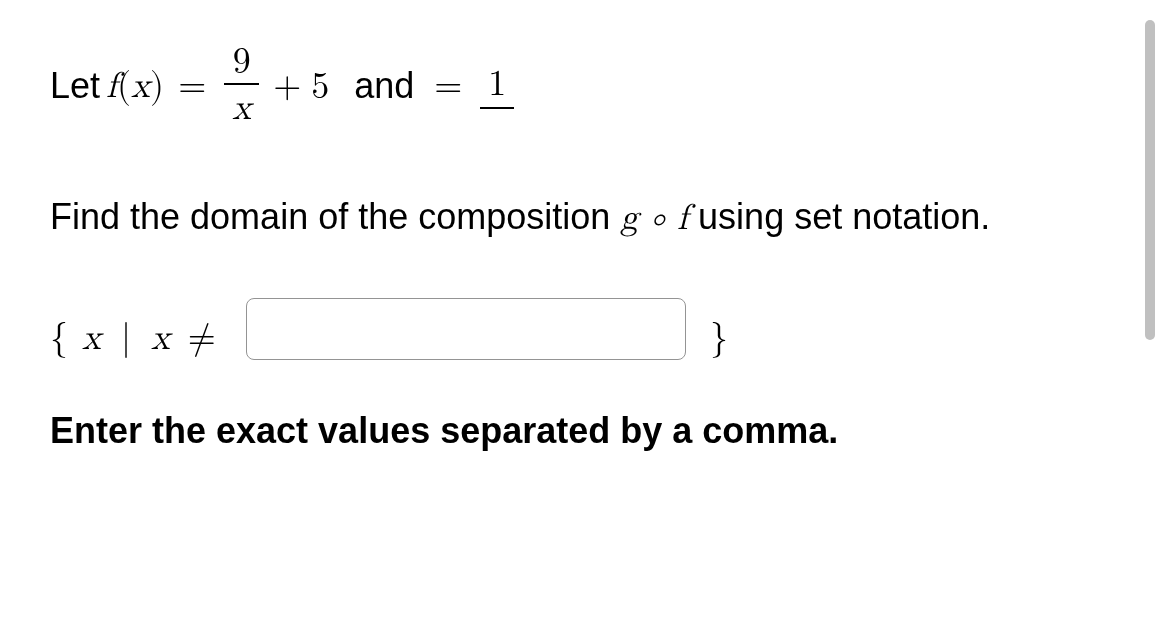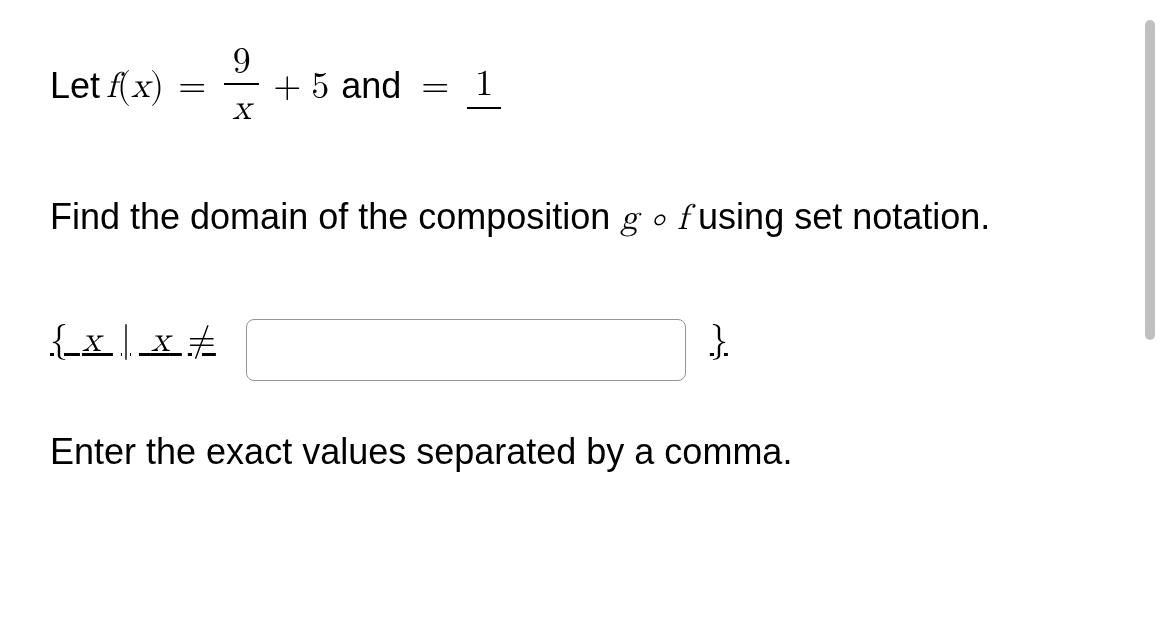--- a/index.html
+++ b/index.html
@@ -51,45 +51,45 @@
     display: flex;
     align-items: center;
     flex-wrap: wrap;
     gap: 6px;
     margin-bottom: 60px;
   }
   .instruct {
     font-size: 36px;
     color: #000;
     line-height: 1.4;
-    margin-bottom: 76px;
+    margin-bottom: 55px;
   }
   .answer-row {
     display: flex;
-    align-items: flex-start;
+    align-items: flex-end;
     gap: 24px;
     margin-bottom: 50px;
-    text-decoration: underline;
   }
   .answer-row .prefix {
     font-size: 36px;
   }
   .answer-input {
     width: 440px;
     height: 62px;
     border: 1.5px solid #949494;
     border-radius: 8px;
     font-size: 30px;
     padding: 0 14px;
     background: #fff;
     box-sizing: border-box;
   }
   .hint {
     font-size: 36px;
     color: #000;
+    font-weight: bold;
   }
   .scrollbar {
     position: absolute;
     right: 15px;
     top: 20px;
     width: 10px;
     height: 320px;
     background: #c0c0c0;
     border-radius: 5px;
   }
@@ -105,21 +105,21 @@
       <span class="mathserif">
         <span class="italic">f</span><span>(</span><span class="italic">x</span><span>)</span>
       </span>
       <span class="mathserif" style="padding:0 8px;">=</span>
       <span class="frac mathserif">
         <span class="num">9</span>
         <span class="den italic">x</span>
       </span>
       <span class="mathserif" style="padding:0 4px;">+</span>
       <span class="mathserif">5</span>
-      <span style="padding:0 6px;">and</span>
+      <span style="padding:0 6px;margin-left:13px;">and</span>
       <span class="mathserif" style="padding:0 8px;">=</span>
       <span class="frac mathserif">
         <span class="num">1</span>
       </span>
     </div>
 
     <div class="instruct">
       <span>Find the domain of the composition </span><span class="mathserif italic">g ∘ f</span><span> using set notation.</span>
     </div>
 

